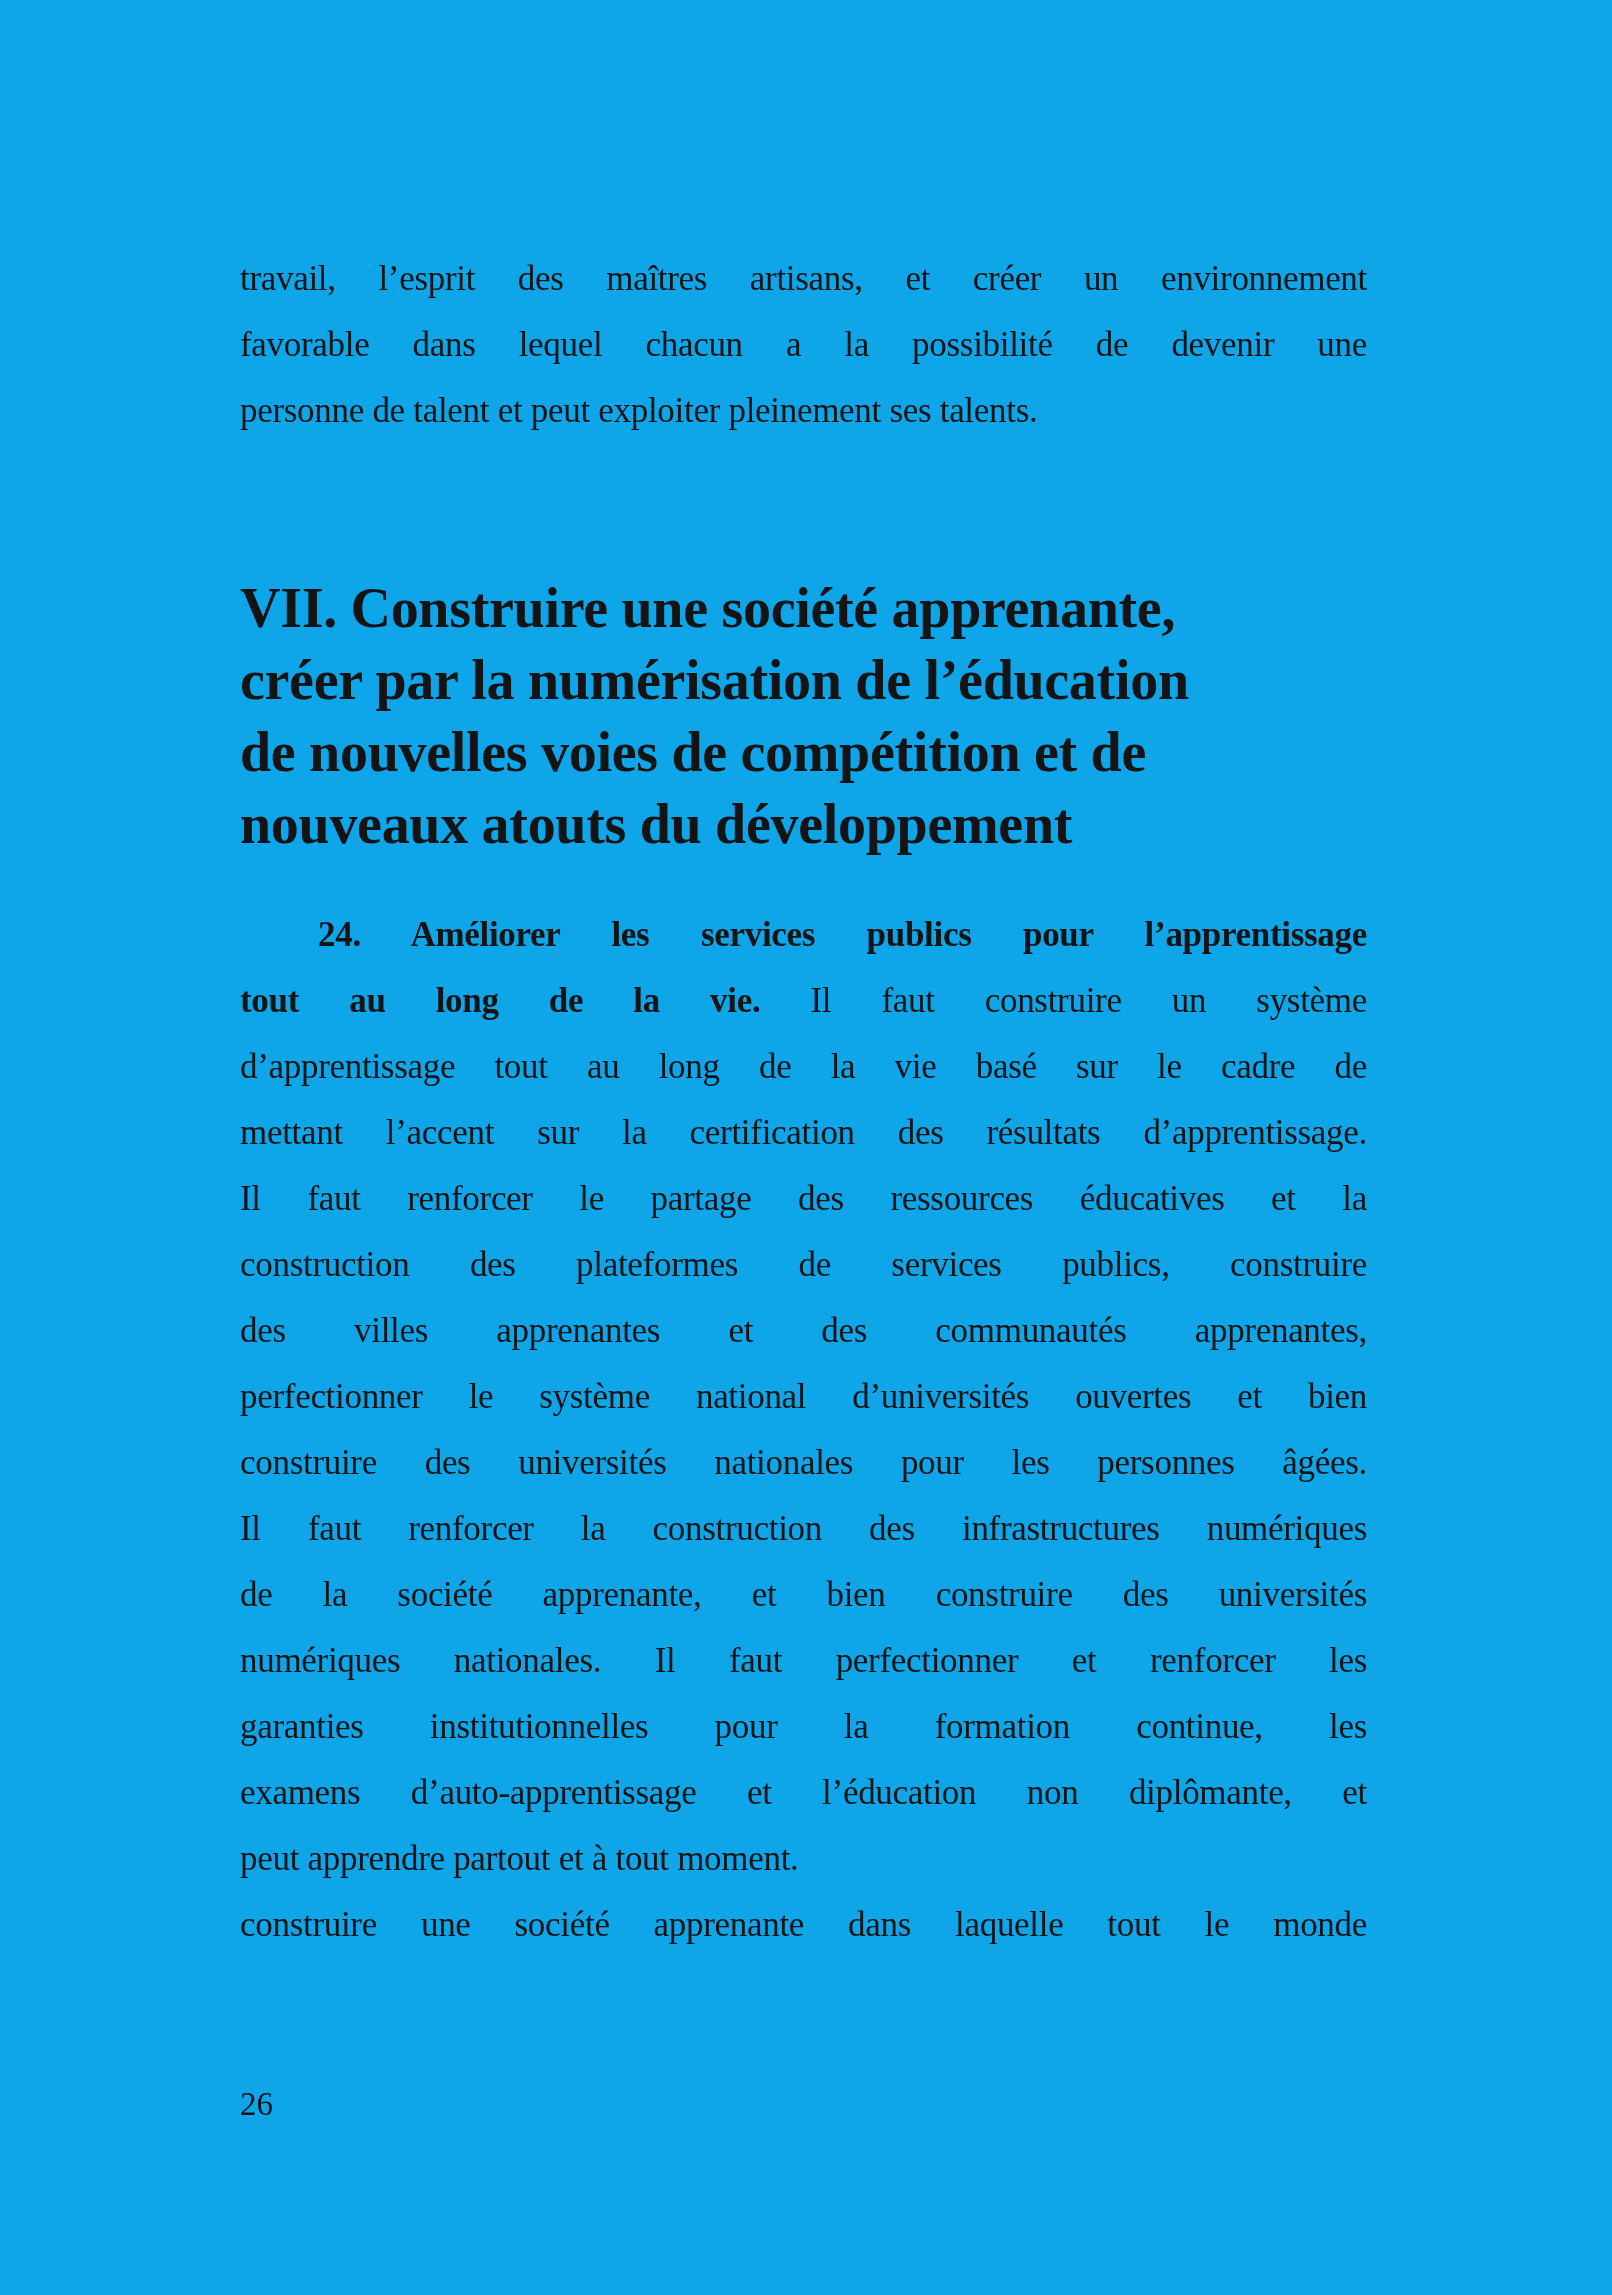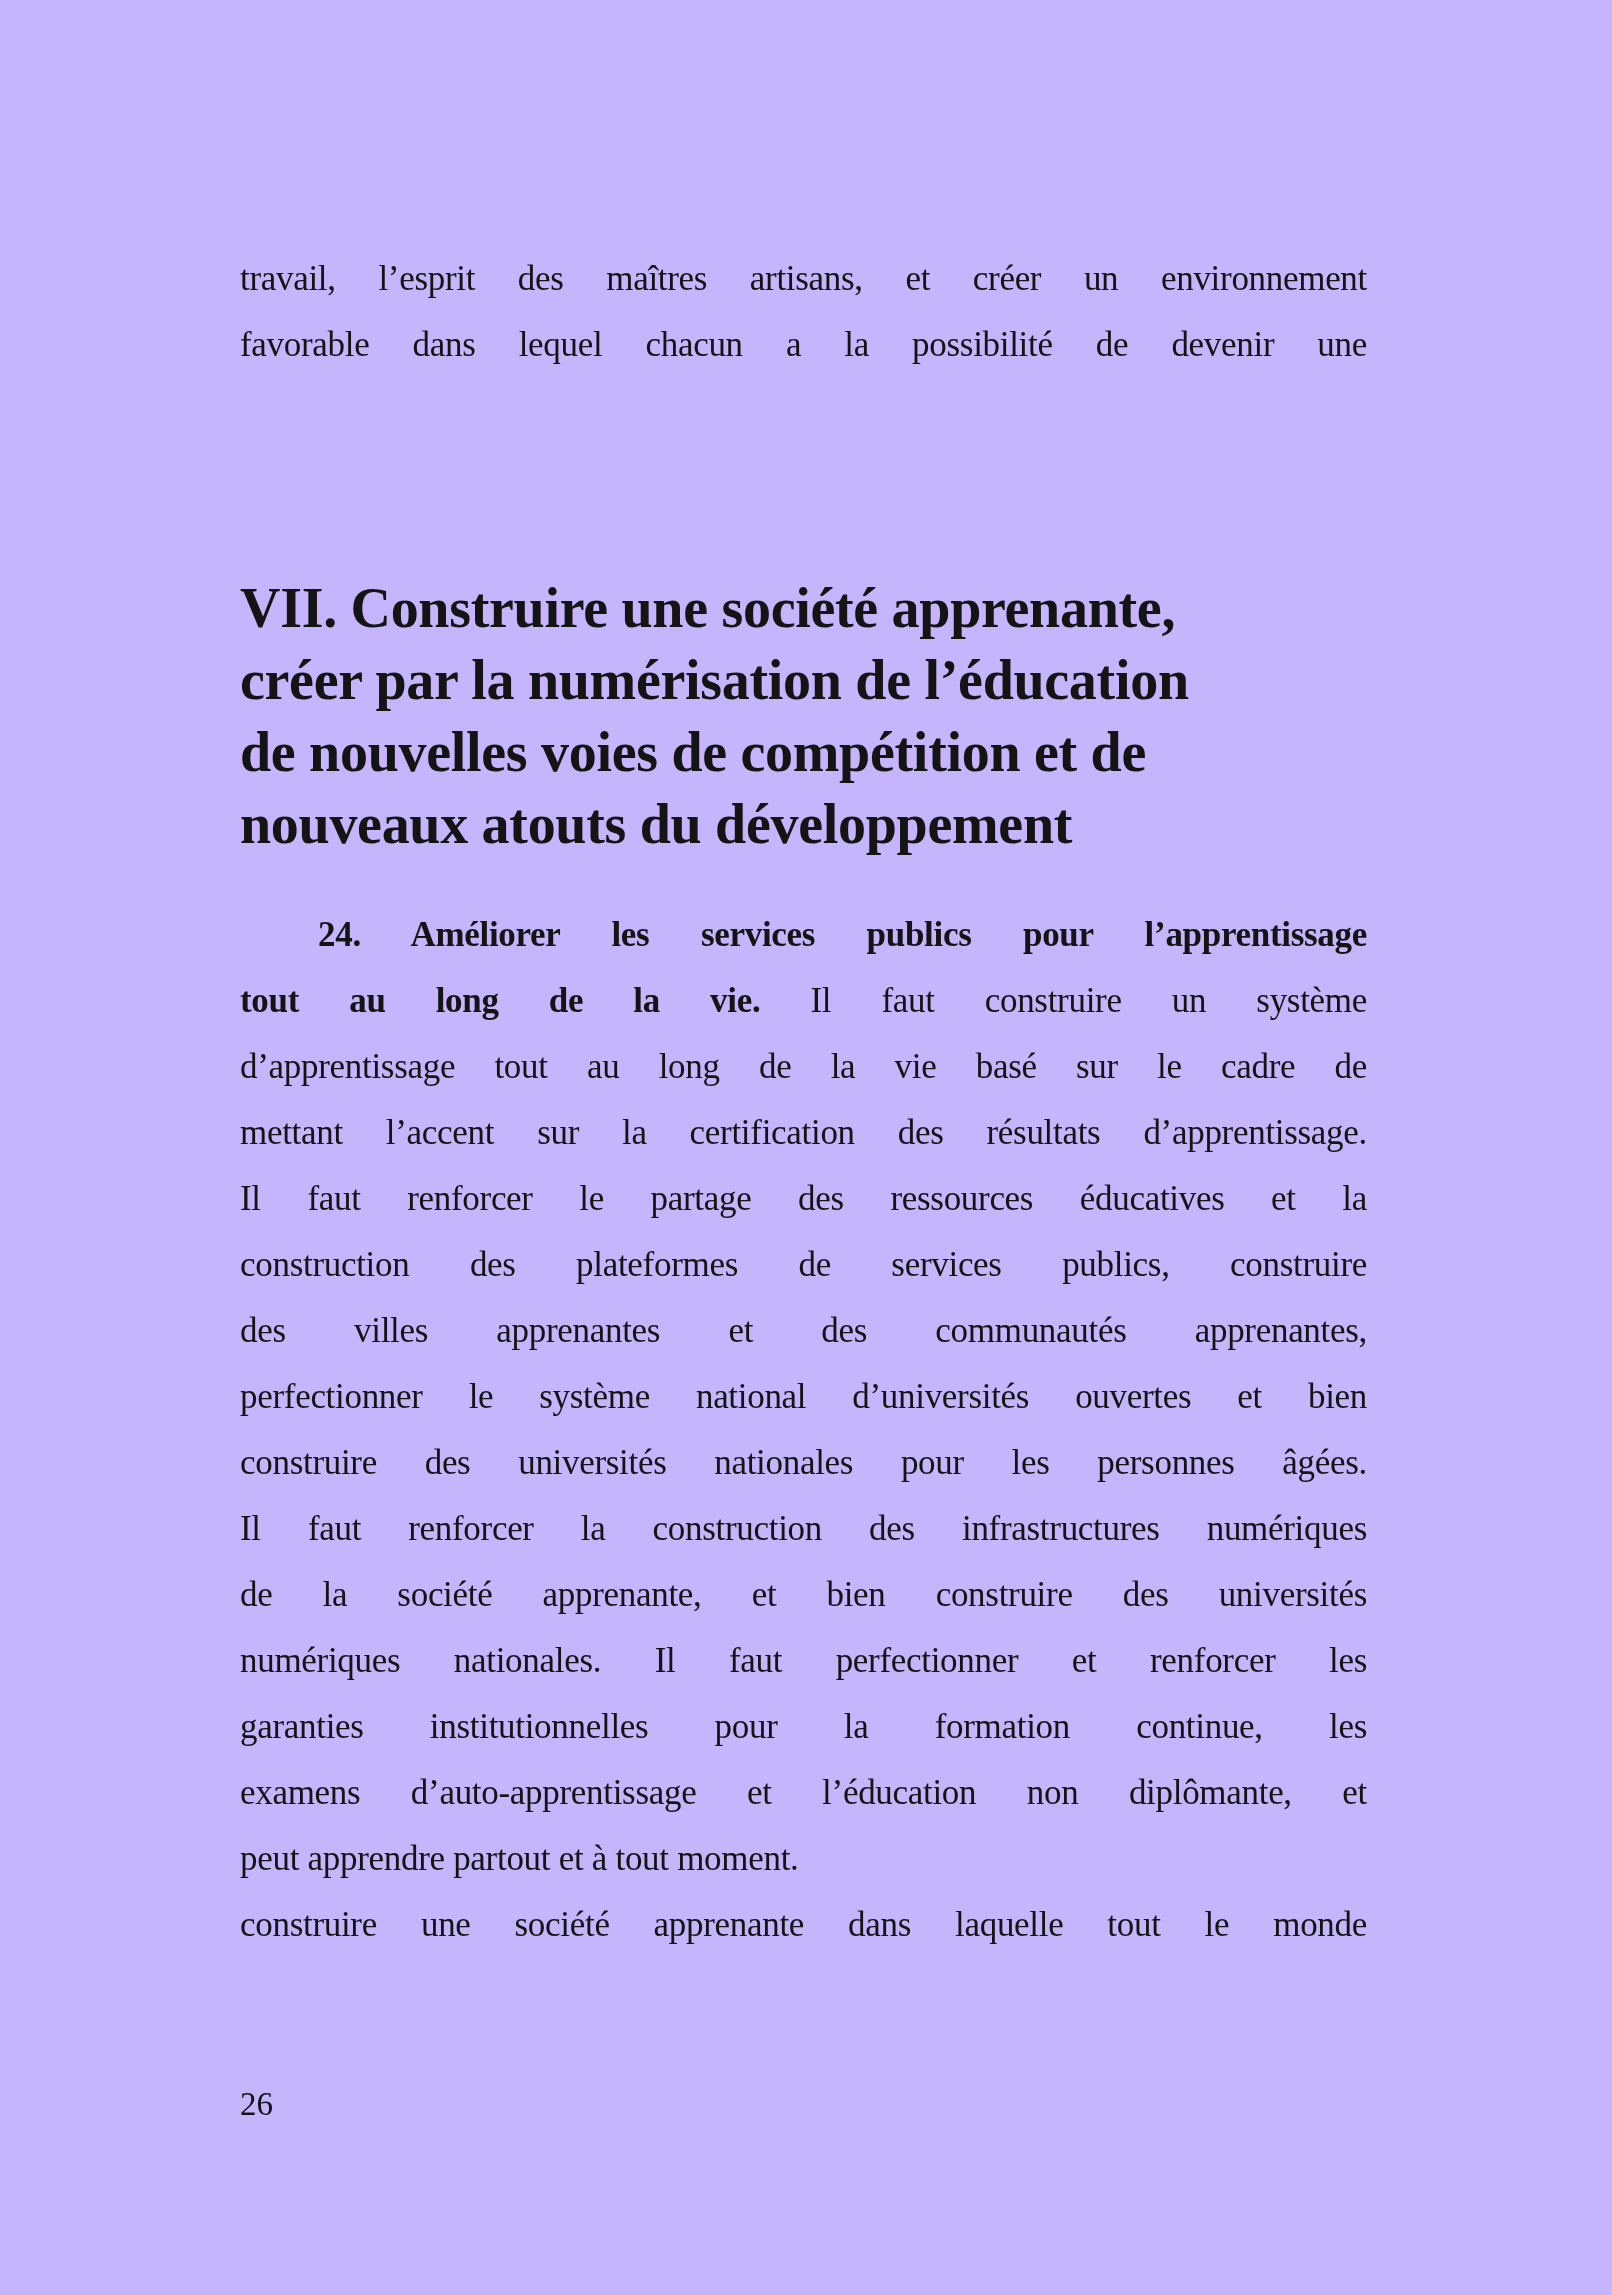--- a/index.html
+++ b/index.html
@@ -4,21 +4,21 @@
 <style>
   html, body {
     margin: 0;
     padding: 0;
     background: #e8e8e8;
   }
   .page {
     position: relative;
     width: 1612px;
     height: 2295px;
-    background: #c4b5fd;
+    background: #0ea5e9;
     font-family: "Liberation Serif", "DejaVu Serif", serif;
     color: #141414;
     overflow: hidden;
   }
   .block {
     position: absolute;
     left: 240px;
     width: 1127px;
   }
   
@@ -58,20 +58,21 @@
   }
 </style>
 </head>
 <body>
 
 <div class="page">
 
   <div class="block" style="top: 246px;">
     <div class="body-line">travail, l’esprit des maîtres artisans, et créer un environnement</div>
     <div class="body-line">favorable dans lequel chacun a la possibilité de devenir une</div>
+    <div class="body-line lastline">personne de talent et peut exploiter pleinement ses talents.</div>
   </div>
 
   <div class="block" style="top: 572px;">
     <div class="heading-line">VII. Construire une société apprenante,</div>
     <div class="heading-line">créer par la numérisation de l’éducation</div>
     <div class="heading-line">de nouvelles voies de compétition et de</div>
     <div class="heading-line">nouveaux atouts du développement</div>
   </div>
 
   <div class="block" style="top: 902px;">

